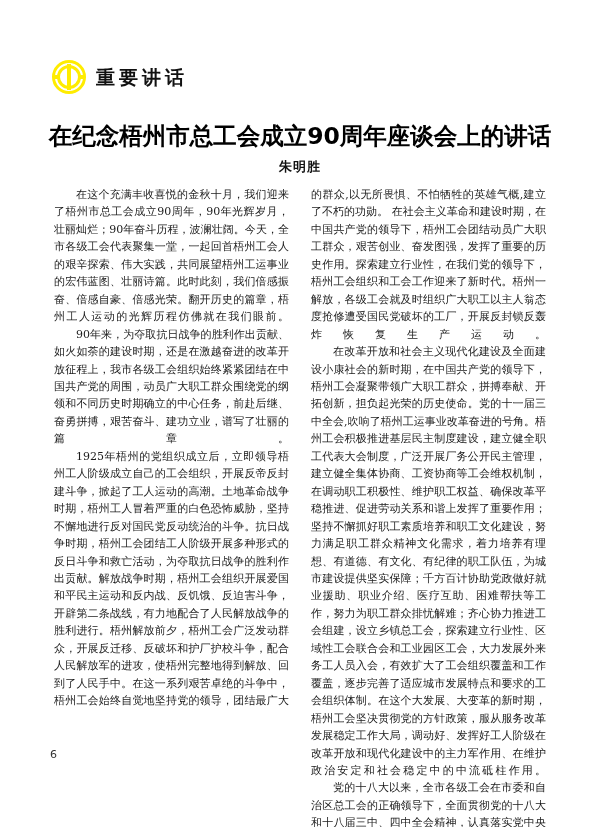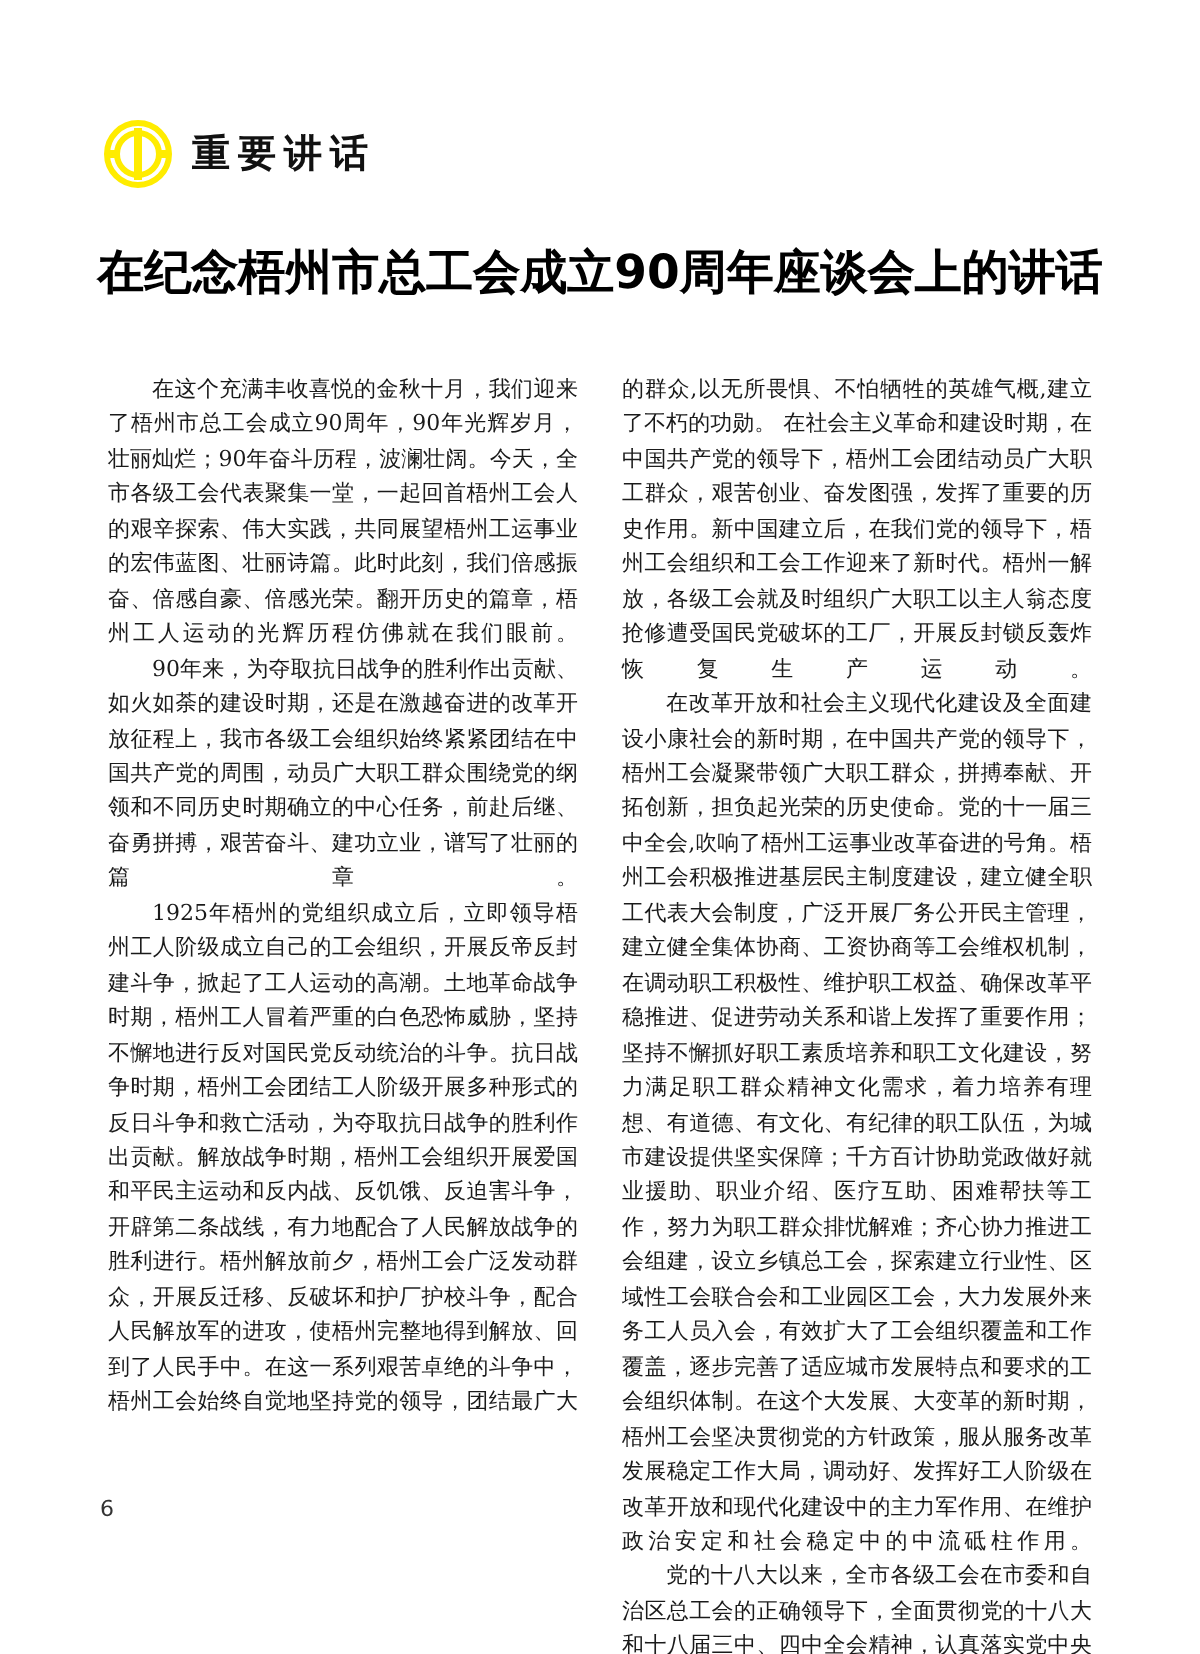--- a/index.html
+++ b/index.html
@@ -159,29 +159,30 @@
       <div class="ring-inner"></div>
       <div class="bar"></div>
       <div class="tick tick-l"></div>
       <div class="tick tick-r"></div>
     </div>
     <div class="masthead-title">重要讲话</div>
   </div>
 
   <div class="headline">在纪念梧州市总工会成立90周年座谈会上的讲话</div>
 
+  <div class="byline">朱明胜</div>
 
   <div class="body-columns">
     <div class="col">
       <p class="indent">在这个充满丰收喜悦的金秋十月，我们迎来了梧州市总工会成立90周年，90年光辉岁月，壮丽灿烂；90年奋斗历程，波澜壮阔。今天，全市各级工会代表聚集一堂，一起回首梧州工会人的艰辛探索、伟大实践，共同展望梧州工运事业的宏伟蓝图、壮丽诗篇。此时此刻，我们倍感振奋、倍感自豪、倍感光荣。翻开历史的篇章，梧州工人运动的光辉历程仿佛就在我们眼前。</p>
       <p class="indent">90年来，为夺取抗日战争的胜利作出贡献、如火如荼的建设时期，还是在激越奋进的改革开放征程上，我市各级工会组织始终紧紧团结在中国共产党的周围，动员广大职工群众围绕党的纲领和不同历史时期确立的中心任务，前赴后继、奋勇拼搏，艰苦奋斗、建功立业，谱写了壮丽的篇章。</p>
       <p class="indent">1925年梧州的党组织成立后，立即领导梧州工人阶级成立自己的工会组织，开展反帝反封建斗争，掀起了工人运动的高潮。土地革命战争时期，梧州工人冒着严重的白色恐怖威胁，坚持不懈地进行反对国民党反动统治的斗争。抗日战争时期，梧州工会团结工人阶级开展多种形式的反日斗争和救亡活动，为夺取抗日战争的胜利作出贡献。解放战争时期，梧州工会组织开展爱国和平民主运动和反内战、反饥饿、反迫害斗争，开辟第二条战线，有力地配合了人民解放战争的胜利进行。梧州解放前夕，梧州工会广泛发动群众，开展反迁移、反破坏和护厂护校斗争，配合人民解放军的进攻，使梧州完整地得到解放、回到了人民手中。在这一系列艰苦卓绝的斗争中，梧州工会始终自觉地坚持党的领导，团结最广大</p>
     </div>
     <div class="col">
-      <p>的群众,以无所畏惧、不怕牺牲的英雄气概,建立了不朽的功勋。 在社会主义革命和建设时期，在中国共产党的领导下，梧州工会团结动员广大职工群众，艰苦创业、奋发图强，发挥了重要的历史作用。新中国建立后，在我们党的领导下，梧州工会组织和工会工作迎来了新时代。梧州一解放，各级工会就及时组织广大职工以主人翁态度抢修遭受国民党破坏的工厂，开展反封锁反轰炸恢复生产运动。</p>
+      <p>的群众,以无所畏惧、不怕牺牲的英雄气概,建立了不朽的功勋。 在社会主义革命和建设时期，在中国共产党的领导下，梧州工会团结动员广大职工群众，艰苦创业、奋发图强，发挥了重要的历史作用。探索建立行业性，在我们党的领导下，梧州工会组织和工会工作迎来了新时代。梧州一解放，各级工会就及时组织广大职工以主人翁态度抢修遭受国民党破坏的工厂，开展反封锁反轰炸恢复生产运动。</p>
       <p class="indent">在改革开放和社会主义现代化建设及全面建设小康社会的新时期，在中国共产党的领导下，梧州工会凝聚带领广大职工群众，拼搏奉献、开拓创新，担负起光荣的历史使命。党的十一届三中全会,吹响了梧州工运事业改革奋进的号角。梧州工会积极推进基层民主制度建设，建立健全职工代表大会制度，广泛开展厂务公开民主管理，建立健全集体协商、工资协商等工会维权机制，在调动职工积极性、维护职工权益、确保改革平稳推进、促进劳动关系和谐上发挥了重要作用；坚持不懈抓好职工素质培养和职工文化建设，努力满足职工群众精神文化需求，着力培养有理想、有道德、有文化、有纪律的职工队伍，为城市建设提供坚实保障；千方百计协助党政做好就业援助、职业介绍、医疗互助、困难帮扶等工作，努力为职工群众排忧解难；齐心协力推进工会组建，设立乡镇总工会，探索建立行业性、区域性工会联合会和工业园区工会，大力发展外来务工人员入会，有效扩大了工会组织覆盖和工作覆盖，逐步完善了适应城市发展特点和要求的工会组织体制。在这个大发展、大变革的新时期，梧州工会坚决贯彻党的方针政策，服从服务改革发展稳定工作大局，调动好、发挥好工人阶级在改革开放和现代化建设中的主力军作用、在维护政治安定和社会稳定中的中流砥柱作用。</p>
       <p class="indent">党的十八大以来，全市各级工会在市委和自治区总工会的正确领导下，全面贯彻党的十八大和十八届三中、四中全会精神，认真落实党中央关于工人阶级和工会工作的重要指示精神，紧紧</p>
     </div>
   </div>
 
   <div class="folio">6</div>
 
 </div>
 
 </body></html>

